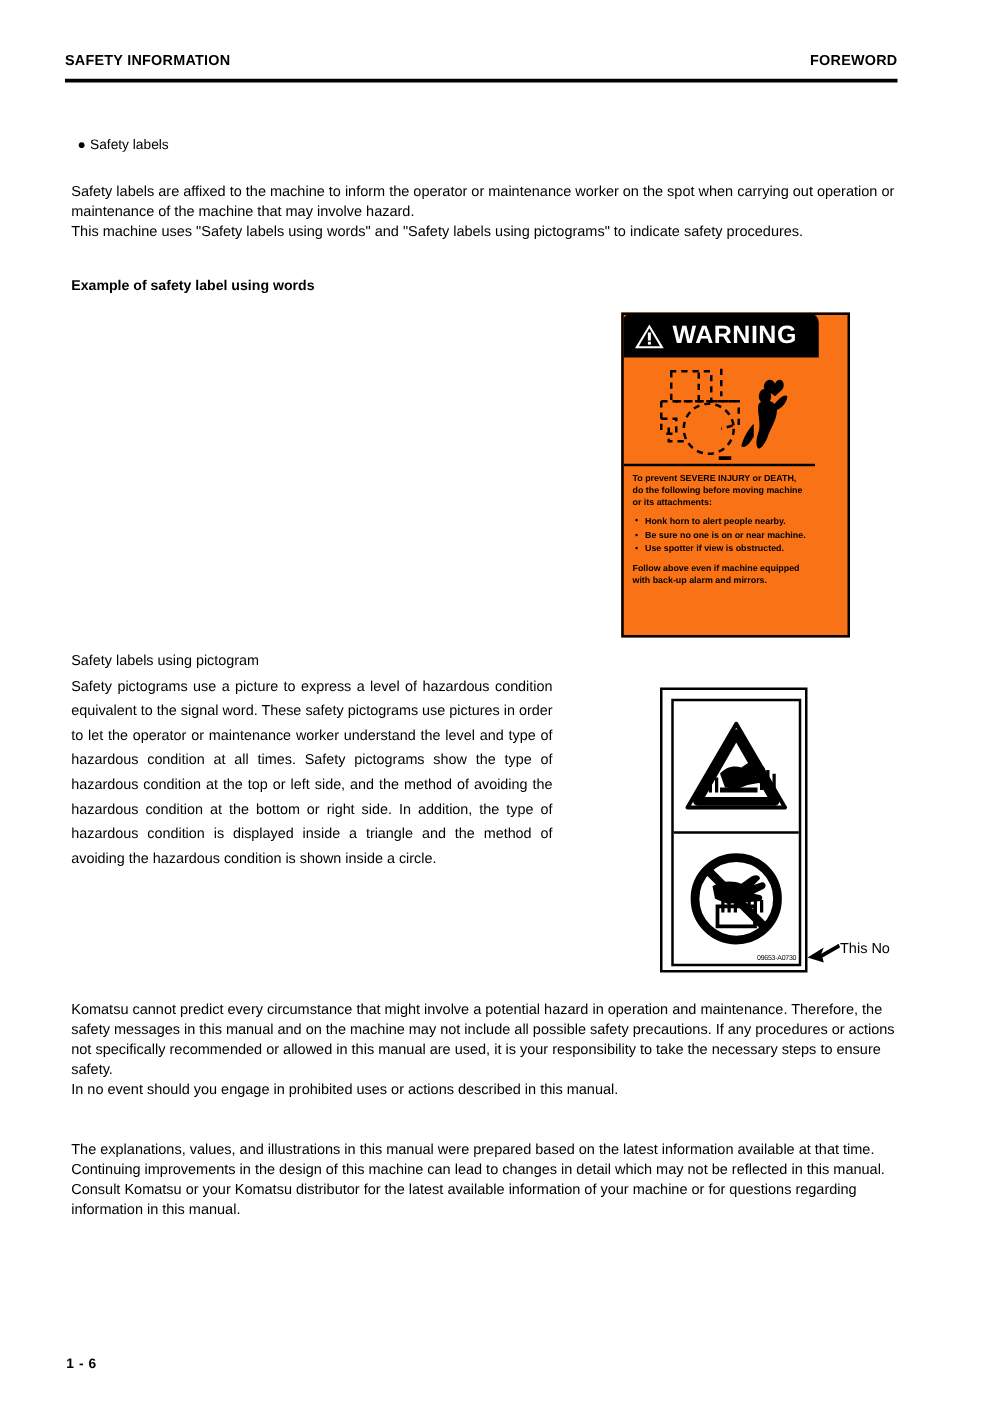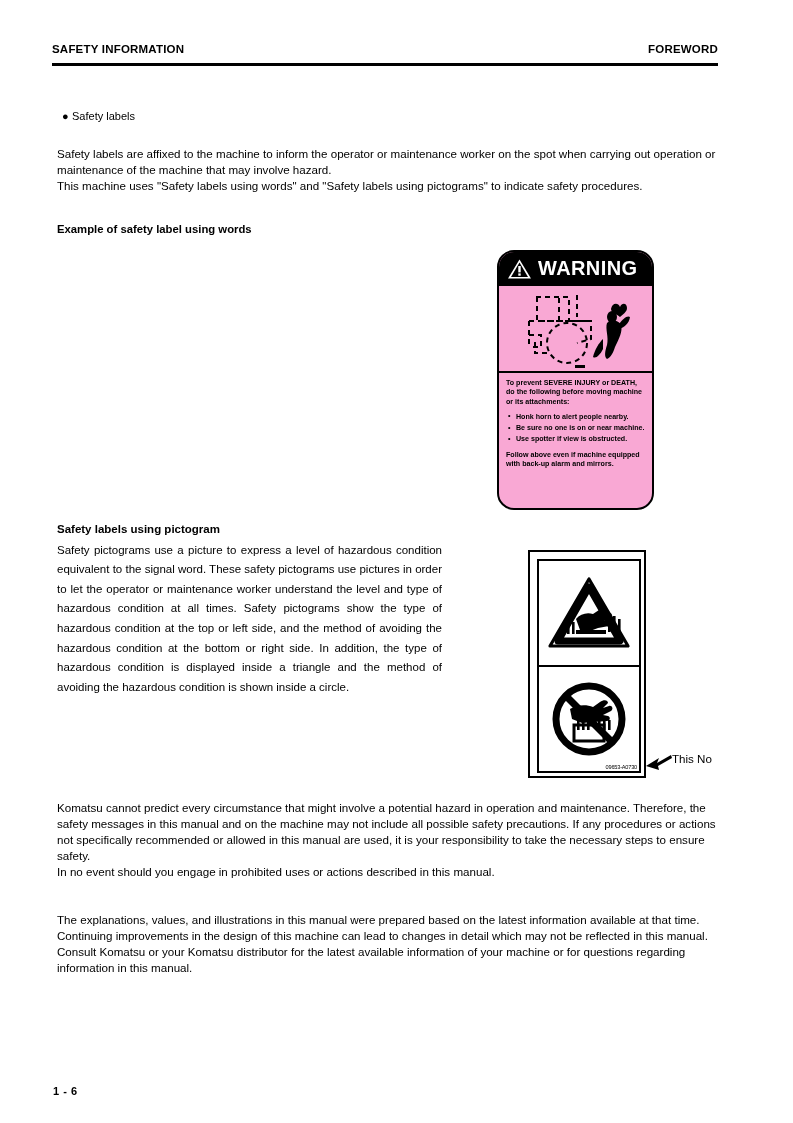--- a/index.html
+++ b/index.html
@@ -102,25 +102,25 @@
     color: #111;
     letter-spacing: -0.2px;
     white-space: nowrap;
   }
 
   
   .warn-label {
     position: absolute;
     left: 497px;
     top: 250px;
-    width: 157px;
+    width: 183px;
     height: 260px;
     border: 2px solid #000;
-    border-radius: 17px;
-    background: #f9a8d4;
+    border-radius: 0;
+    background: #f97316;
     box-sizing: border-box;
     overflow: hidden;
   }
   .warn-band {
     position: absolute;
     left: -1px;
     top: -1px;
     width: 157px;
     height: 35px;
     background: #000;
@@ -271,21 +271,21 @@
   
   .pict-text {
     position: absolute;
     left: 57px;
     top: 520px;
     width: 385px;
     font-size: 11.5px;
     line-height: 19.6px;
   }
   .pict-text .pt-head {
-    font-weight: bold;
+    font-weight: normal;
     display: block;
     margin-bottom: 1px;
   }
   .pict-text .pt-body {
     display: block;
     text-align: justify;
   }
 
   
   .footer {

